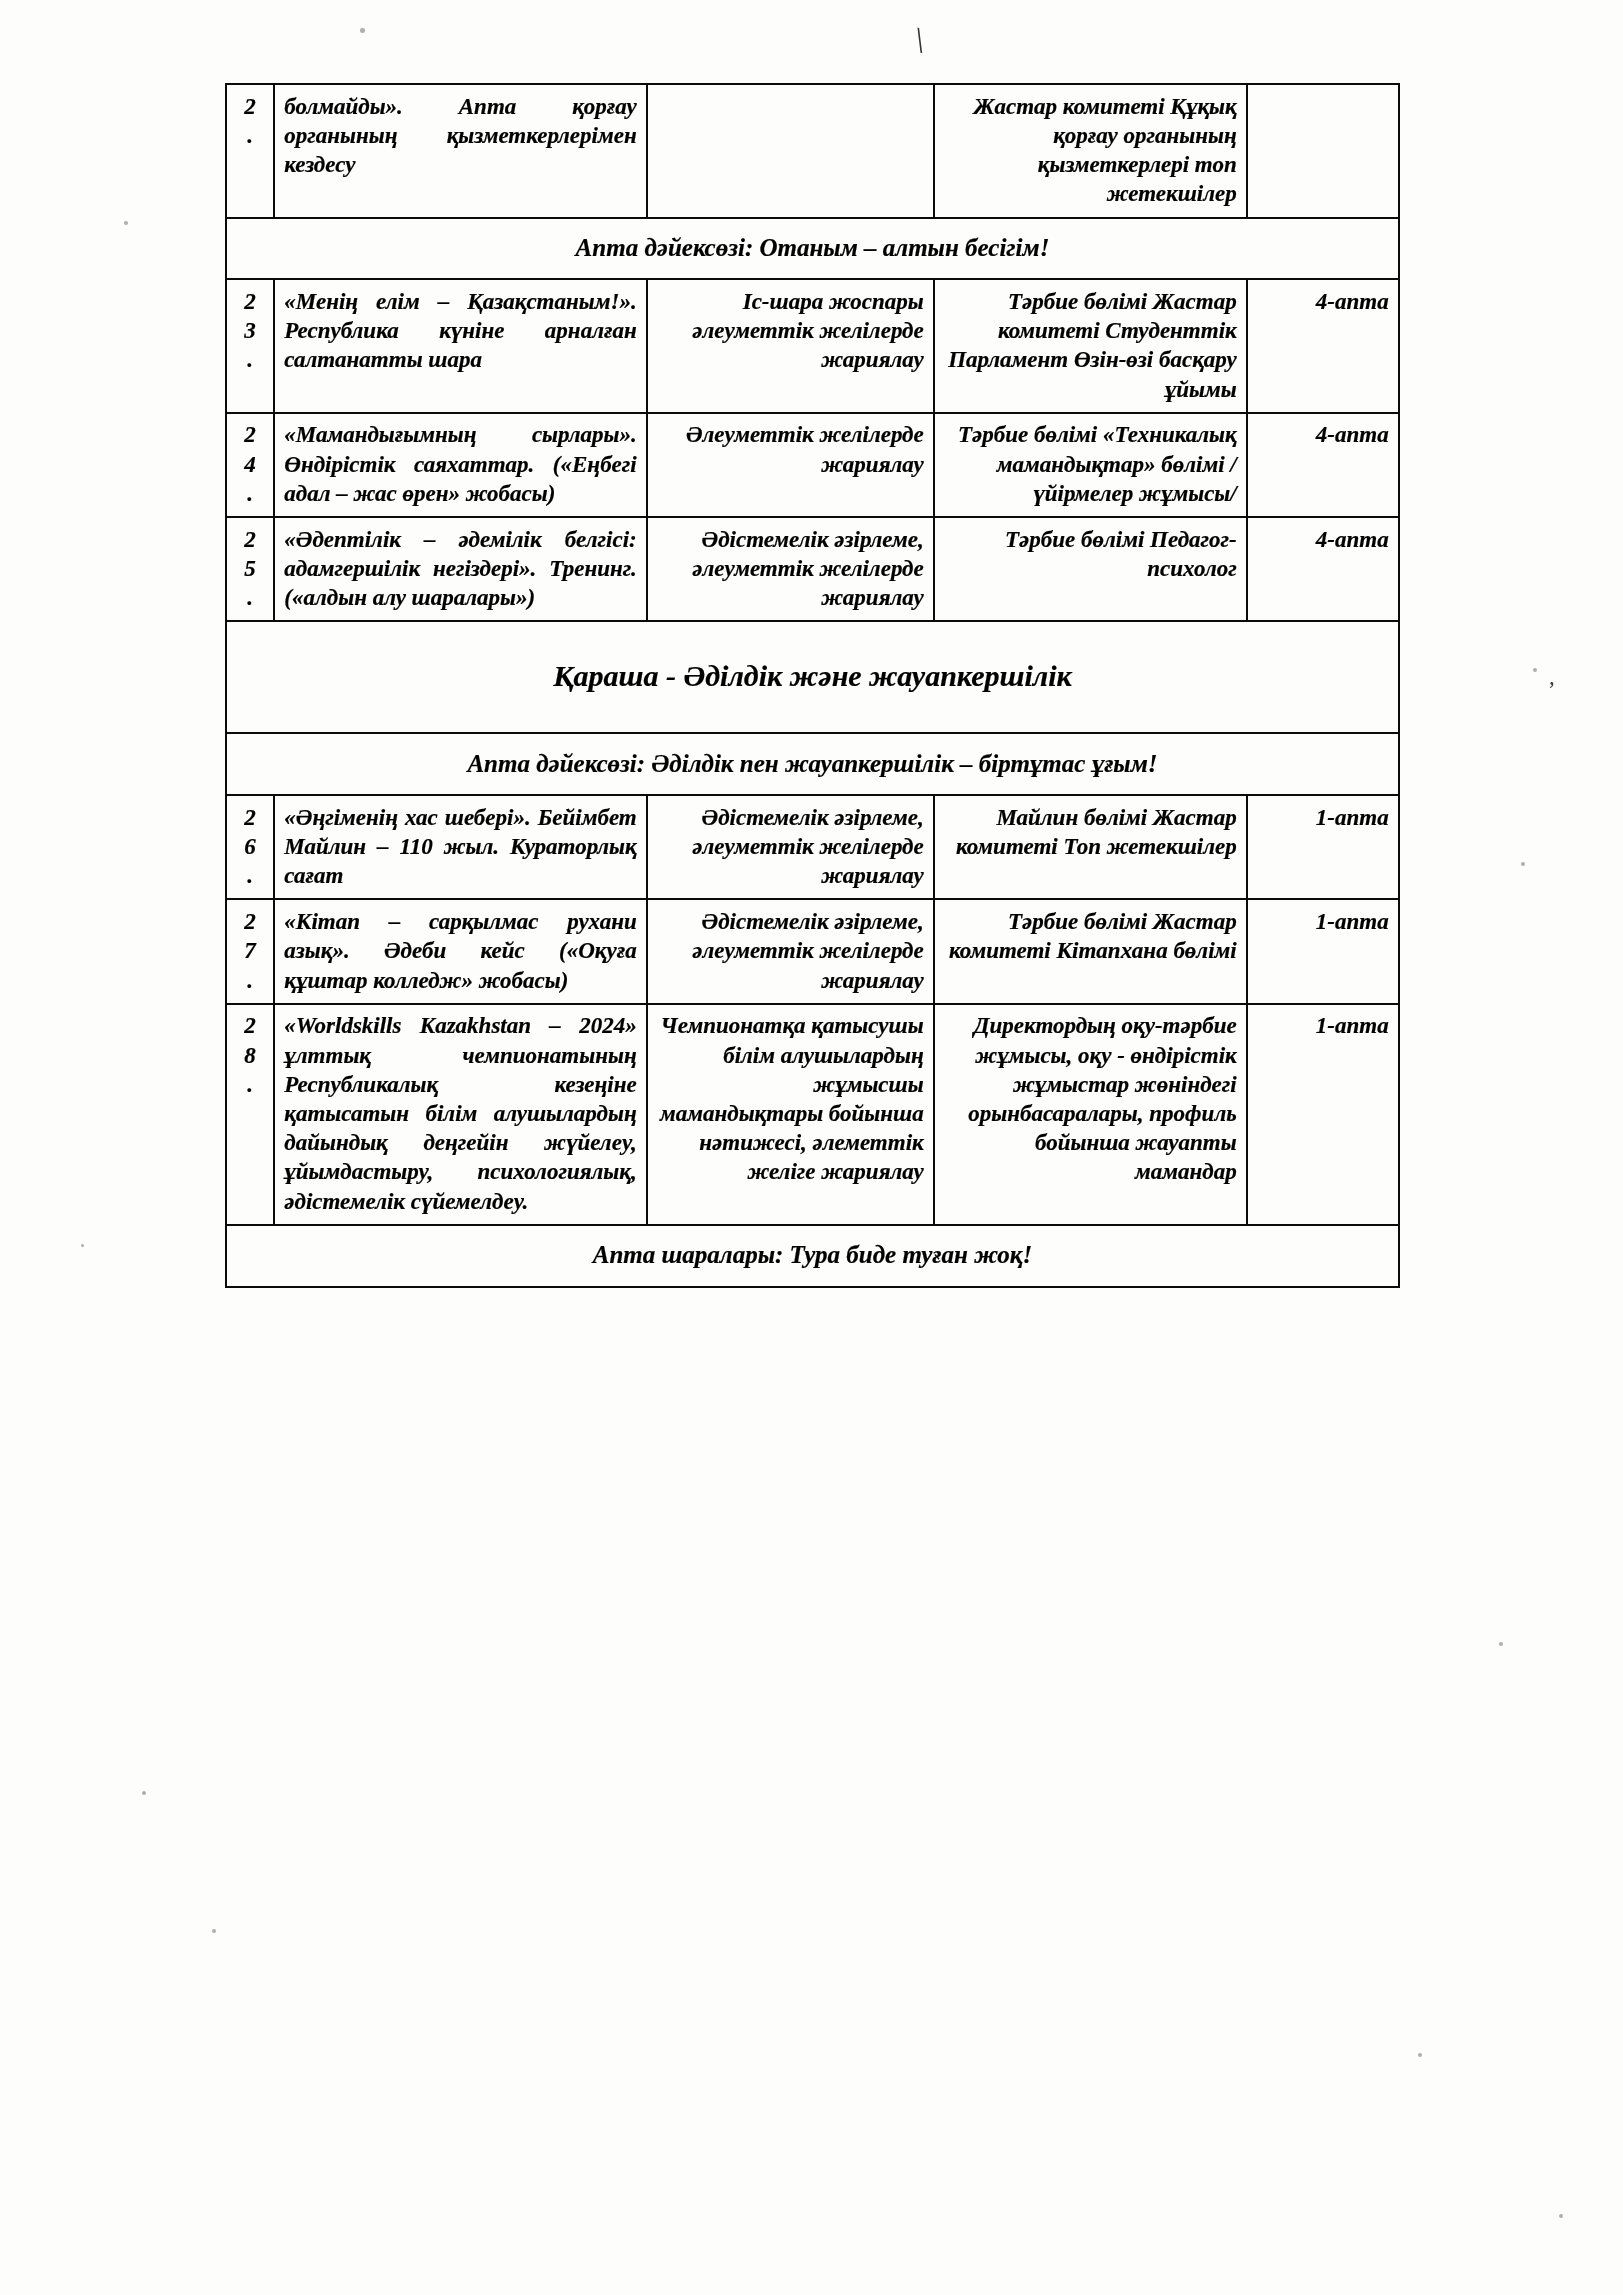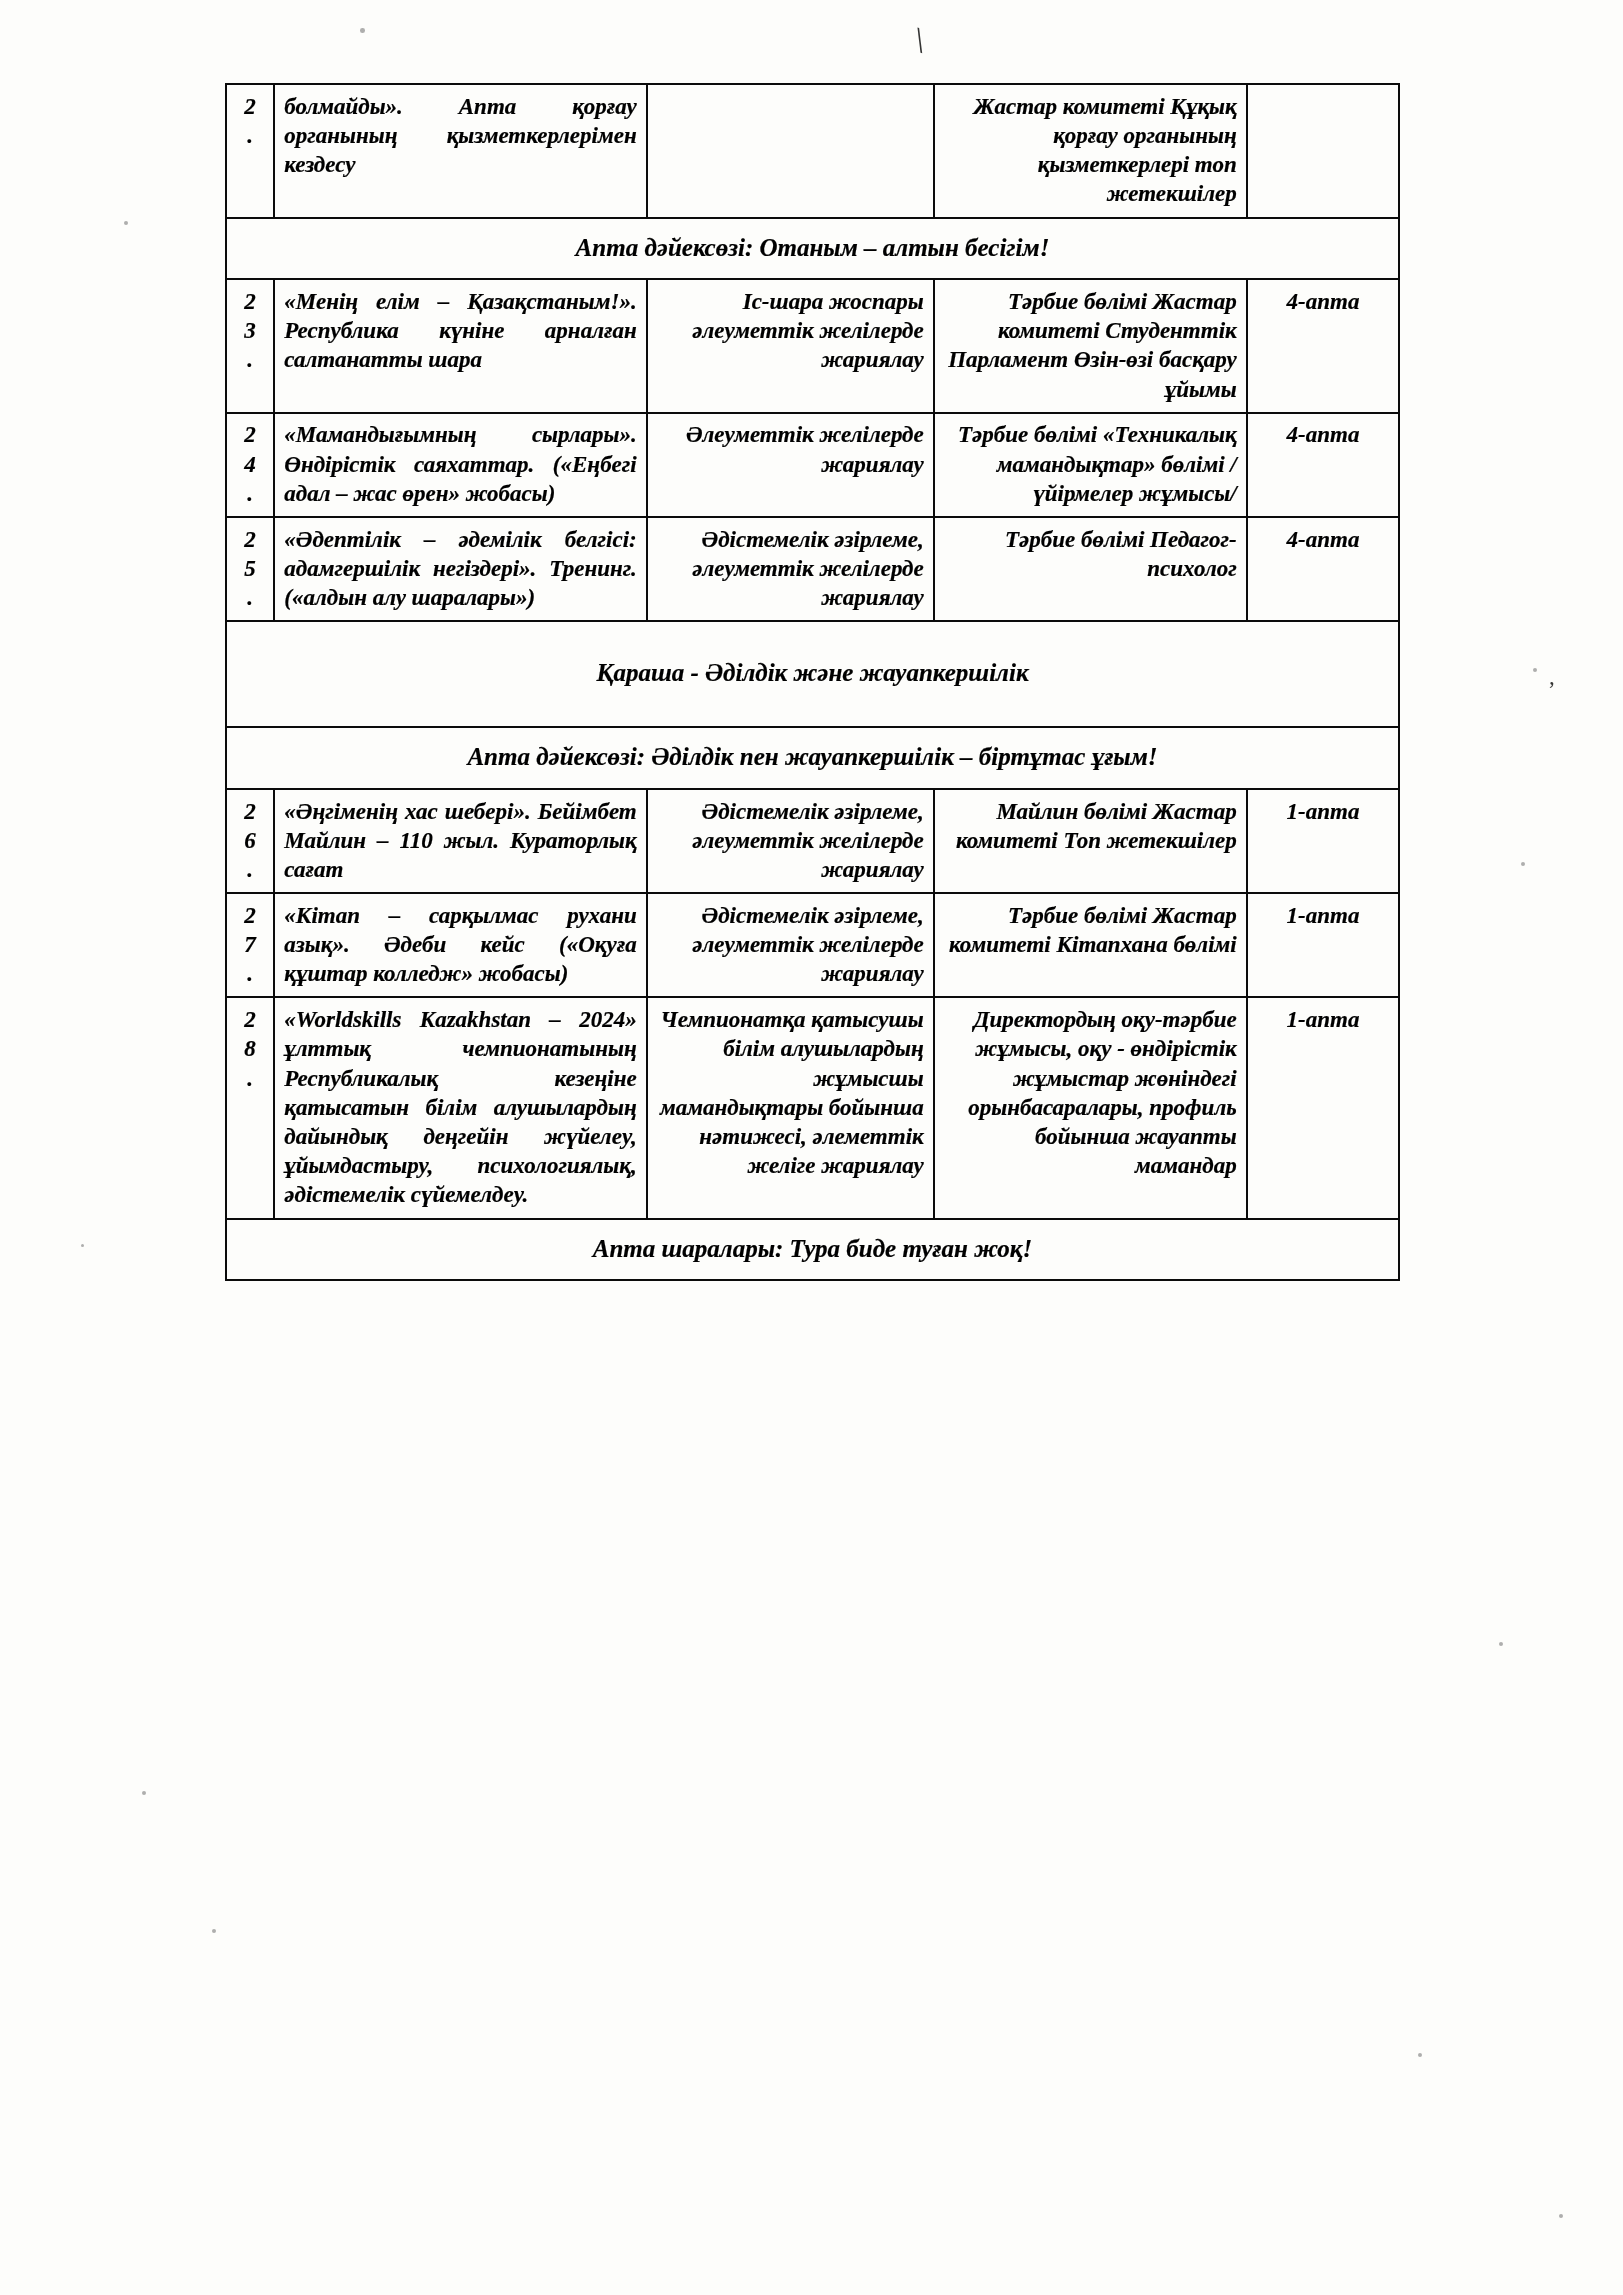--- a/index.html
+++ b/index.html
@@ -74,34 +74,34 @@
   .numcell .d { display: block; }
 
   .cell-name {
     text-align: justify;
     text-justify: inter-word;
   }
   .cell-center {
     text-align: right;
   }
   .cell-week {
-    text-align: center;
+    text-align: right;
   }
 
   
   .banner td {
     text-align: center;
     padding: 17.3px 6.7px 20px 6.7px;
     font-size: 25px;
     font-weight: 700;
     font-style: italic;
   }
   .banner-tall td {
     padding: 35px 6.7px 37px 6.7px;
-    font-size: 25px;
+    font-size: 30px;
   }
   .banner-quote td {
     padding: 13.3px 6.7px 14.7px 6.7px;
   }
 
   .empty-cell { }
 
   
   .ink {
     -webkit-text-stroke: 0.2px #000;

